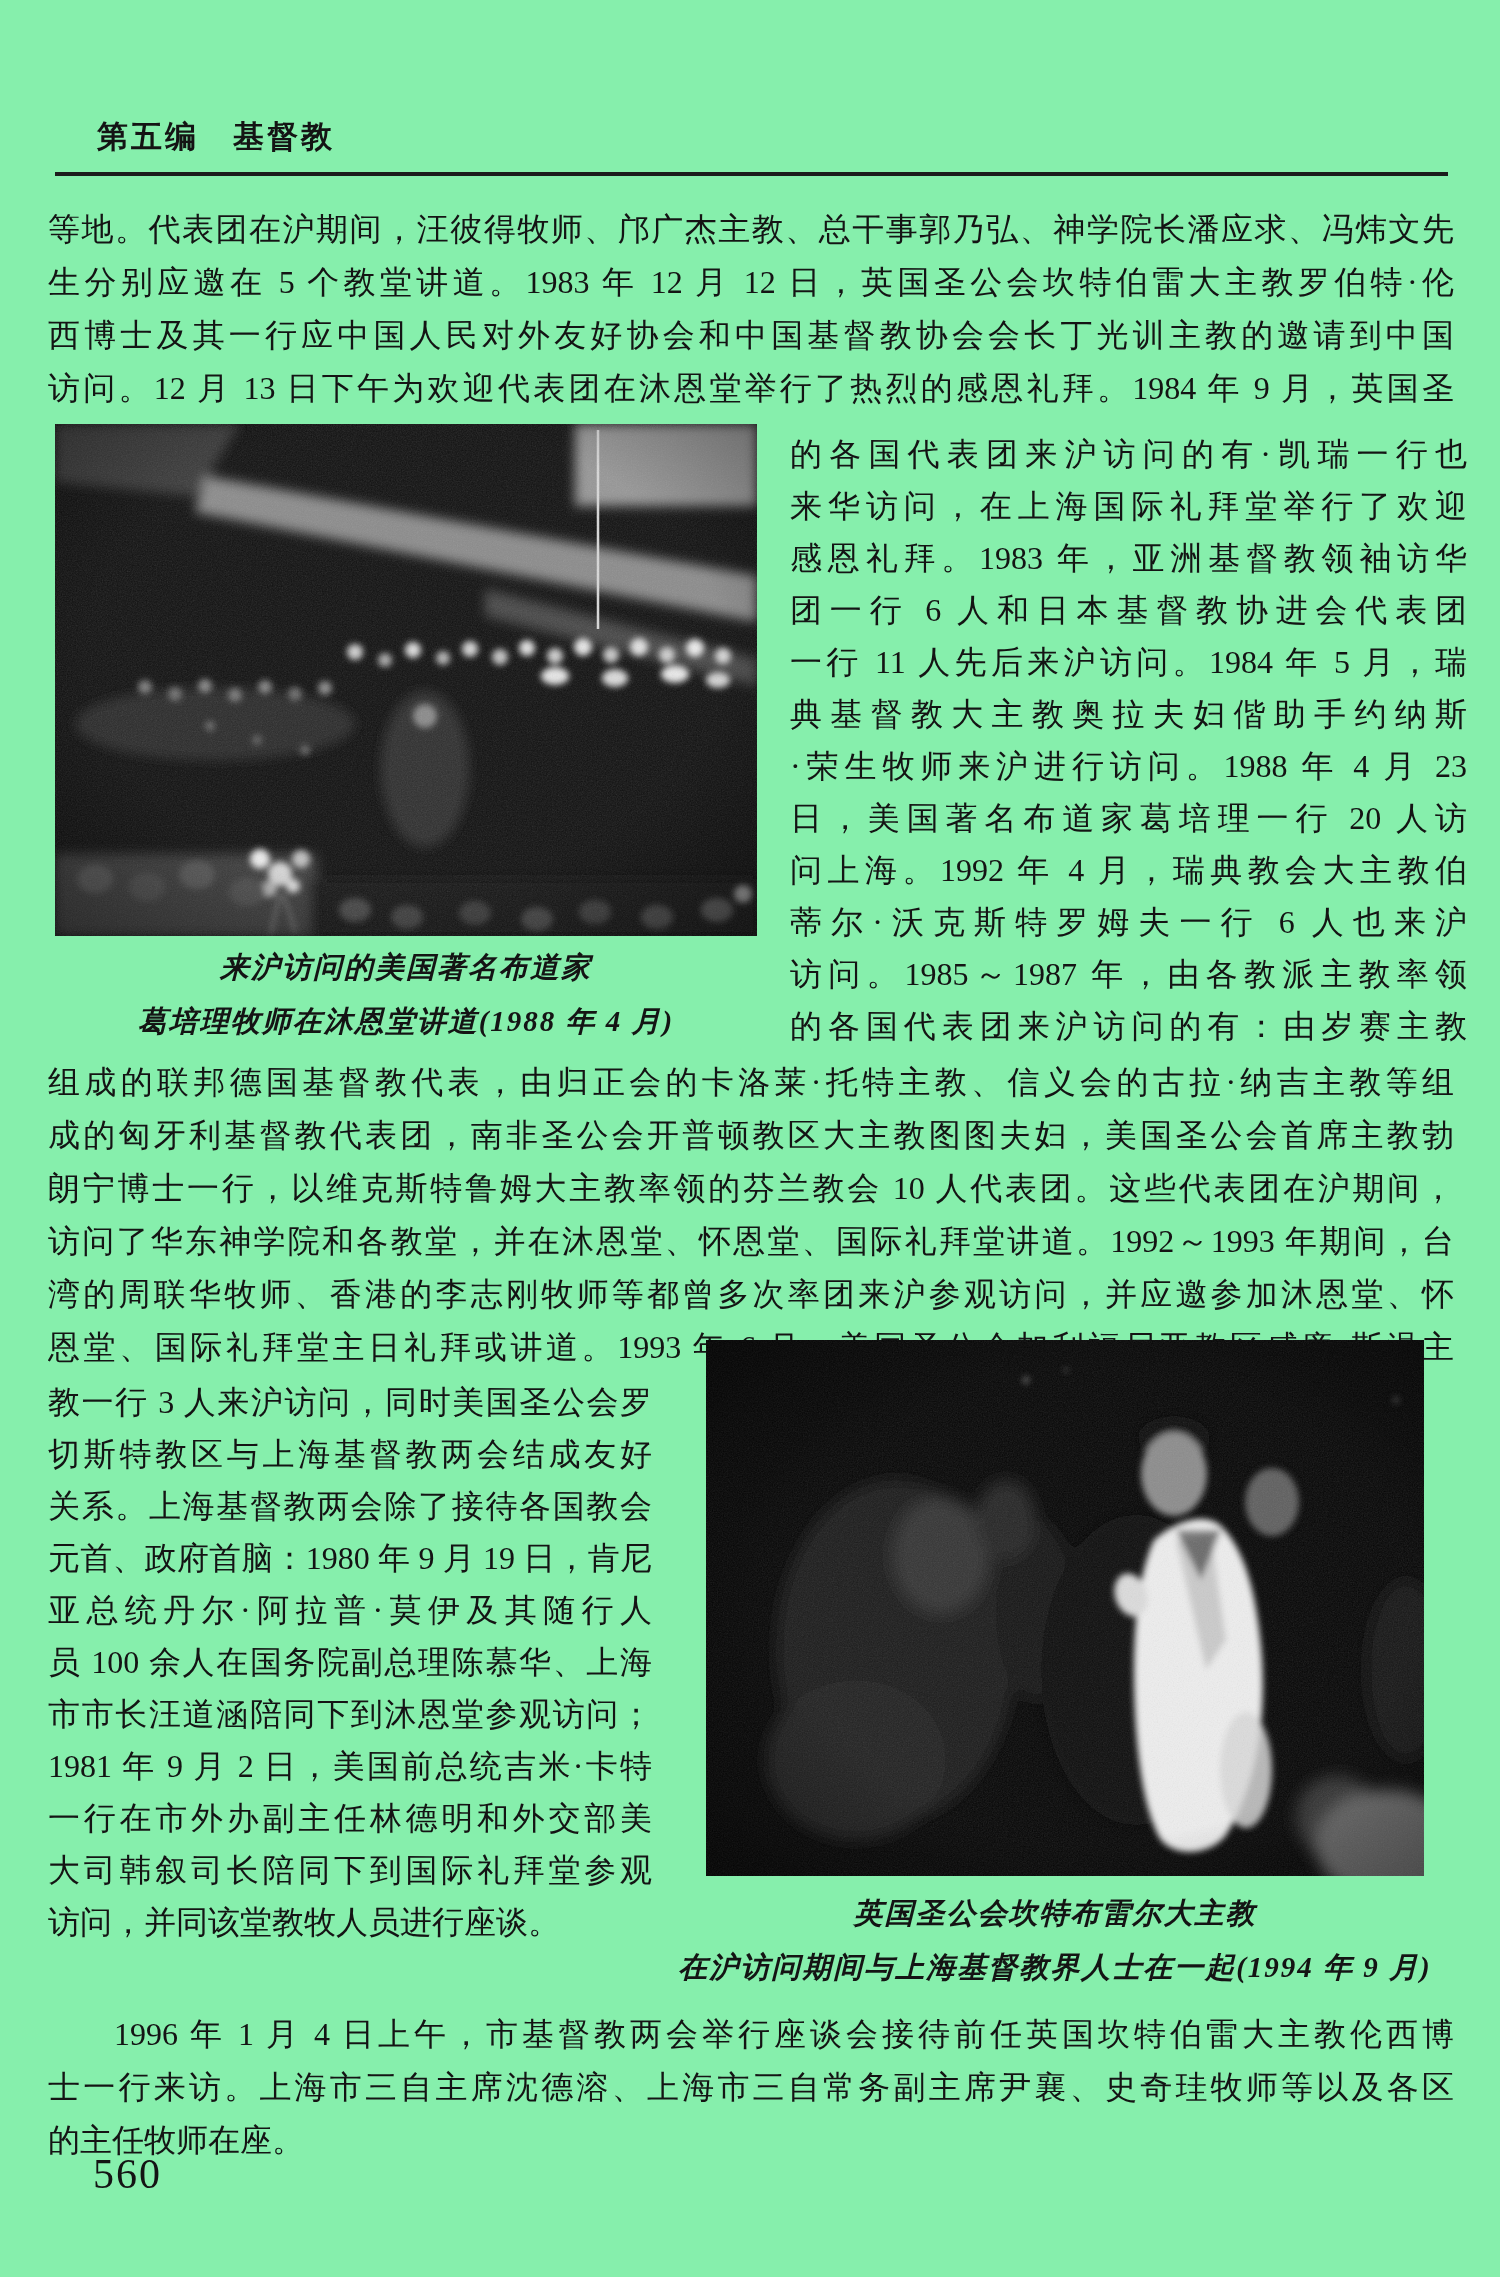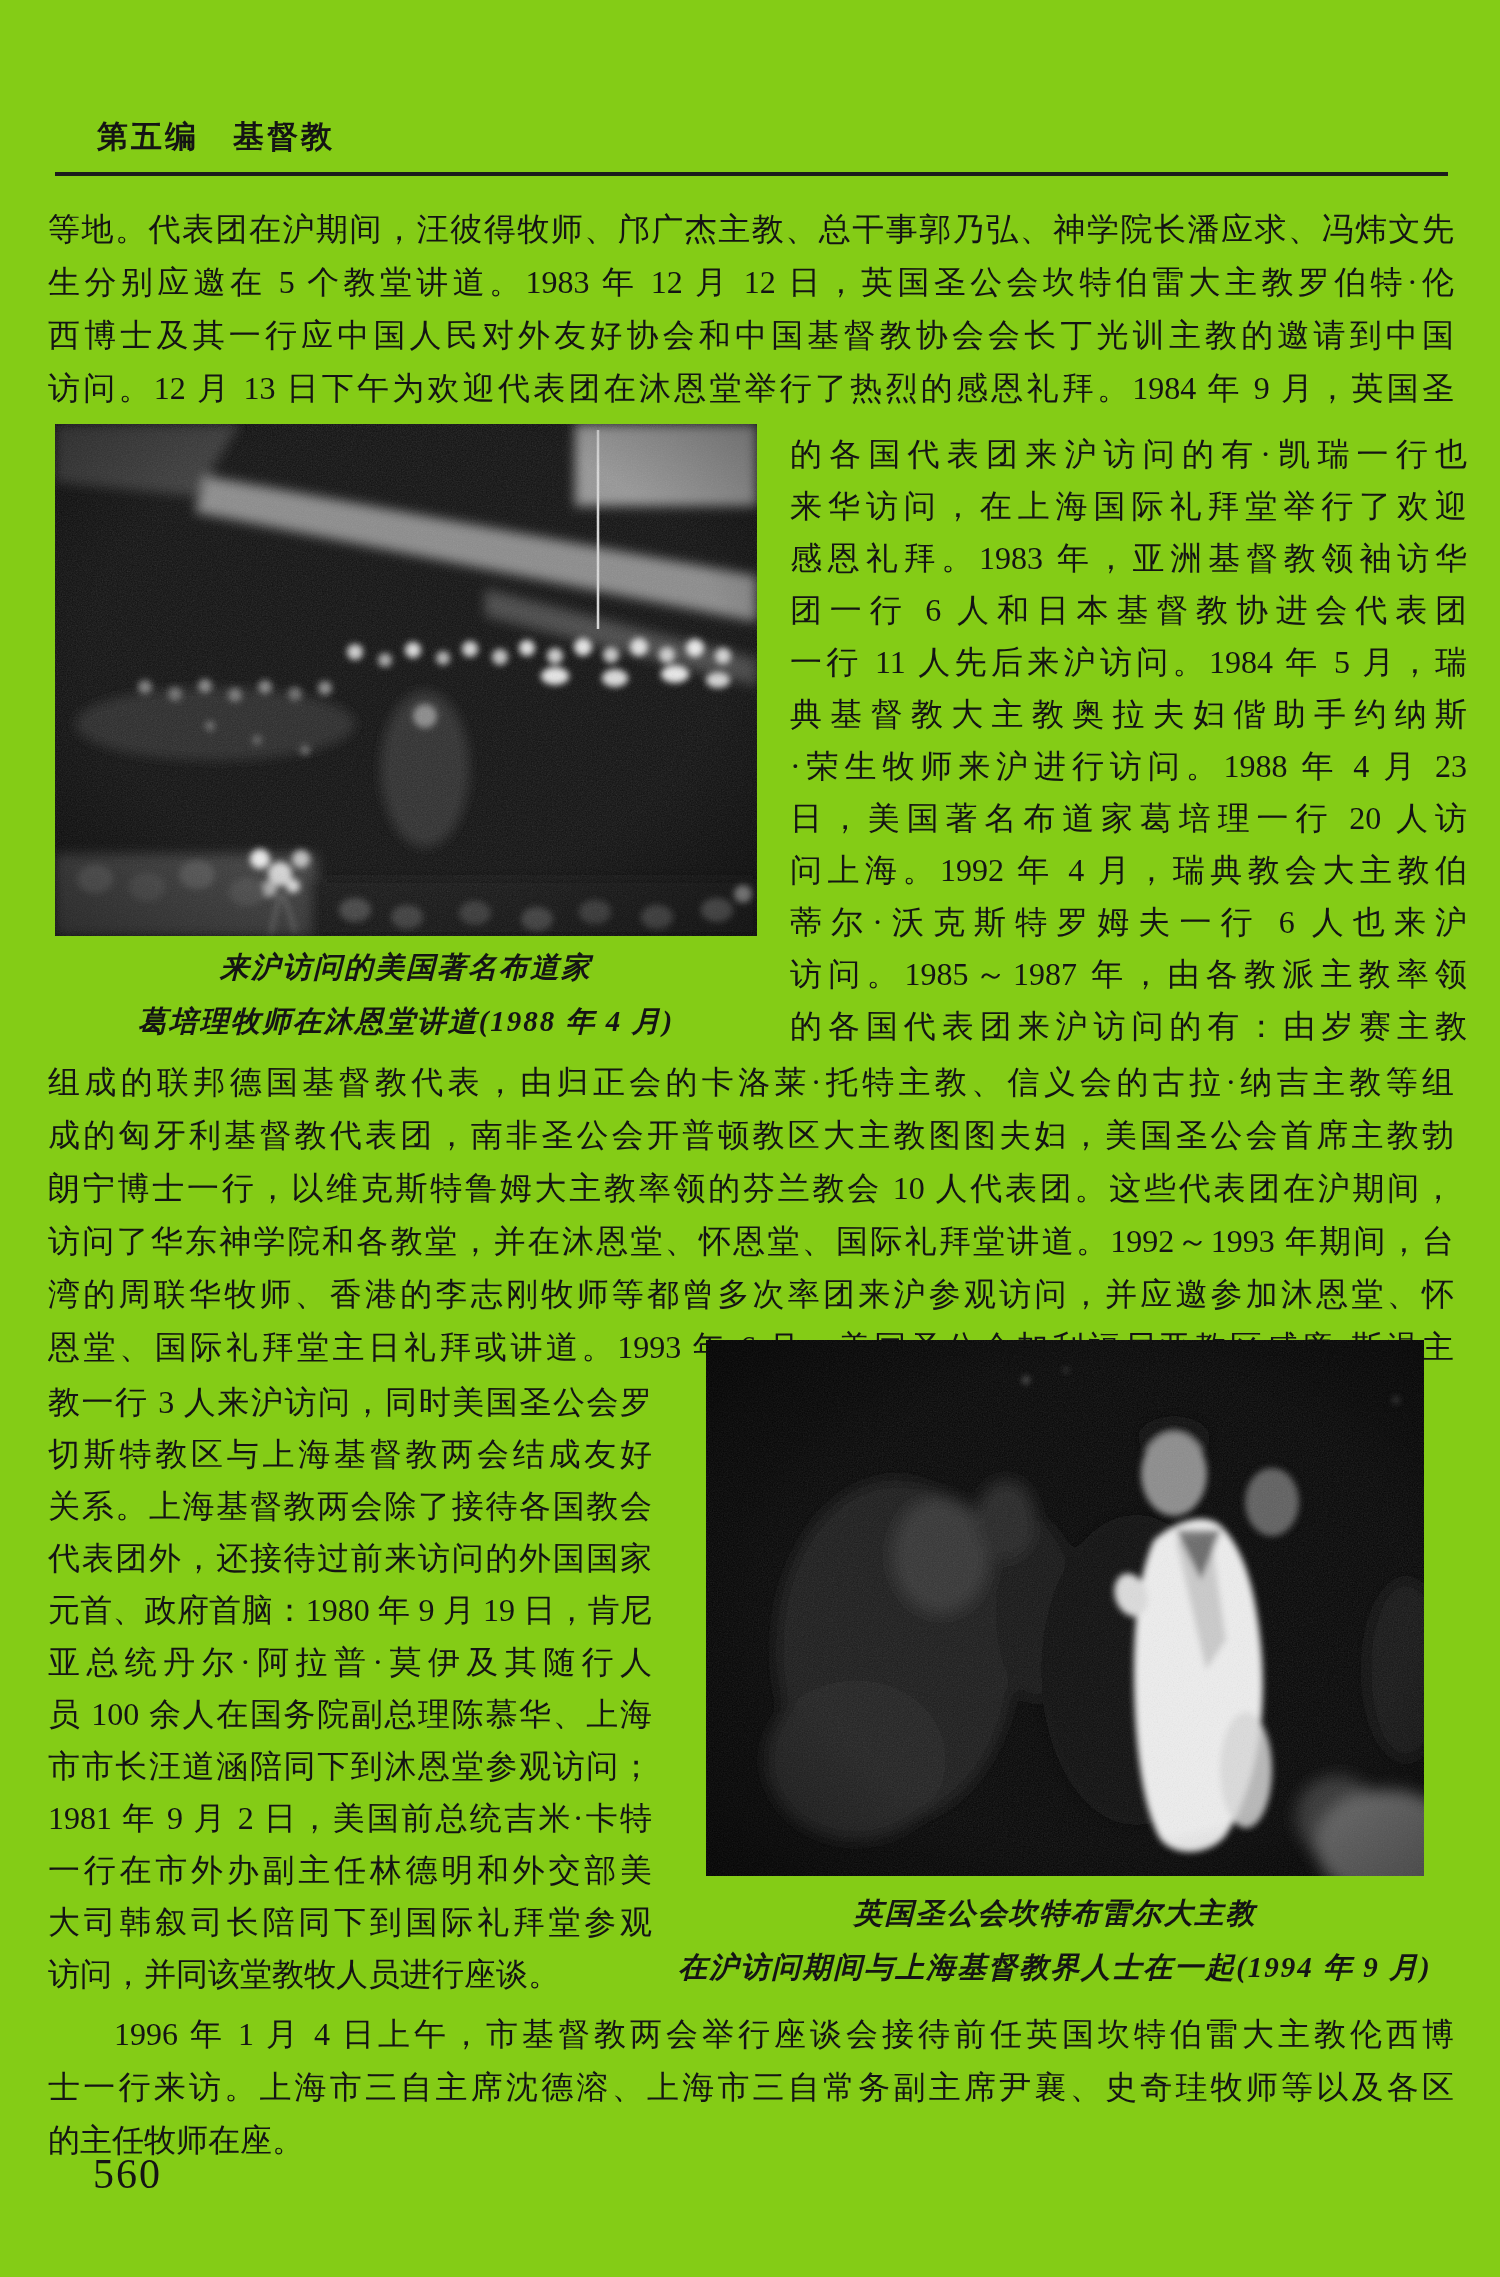--- a/index.html
+++ b/index.html
@@ -1,19 +1,19 @@
 <!DOCTYPE html>
 <html><head>
 <meta charset="utf-8">
 <style>
   html,body{margin:0;padding:0;background:#e8e8e6;}
   .sheet{
     position:relative;
     width:1500px;height:2277px;
-    background:#84cc16;
+    background:#86efac;
     font-family:"Liberation Serif","DejaVu Serif",serif;
     color:#141414;
     overflow:hidden;
   }
   
   .running-head{
     position:absolute;left:97px;top:116px;
     font-family:"Liberation Sans","DejaVu Sans",sans-serif;
     font-weight:bold;font-size:31px;letter-spacing:3px;
   }
@@ -185,21 +185,20 @@
       <div class="tline">朗宁博士一行，以维克斯特鲁姆大主教率领的芬兰教会 10 人代表团。这些代表团在沪期间，</div>
       <div class="tline">访问了华东神学院和各教堂，并在沐恩堂、怀恩堂、国际礼拜堂讲道。1992～1993 年期间，台</div>
       <div class="tline">湾的周联华牧师、香港的李志刚牧师等都曾多次率团来沪参观访问，并应邀参加沐恩堂、怀</div>
       <div class="tline tline-last">恩堂、国际礼拜堂主日礼拜或讲道。1993 年 6 月，美国圣公会加利福尼亚教区威廉·斯温主</div>
     </div>
 
   <div class="tblock col col-left">
       <div class="tline">教一行 3 人来沪访问，同时美国圣公会罗</div>
       <div class="tline">切斯特教区与上海基督教两会结成友好</div>
       <div class="tline">关系。上海基督教两会除了接待各国教会</div>
-      <div class="tline">代表团外，还接待过前来访问的外国国家</div>
       <div class="tline">元首、政府首脑：1980 年 9 月 19 日，肯尼</div>
       <div class="tline">亚总统丹尔·阿拉普·莫伊及其随行人</div>
       <div class="tline">员 100 余人在国务院副总理陈慕华、上海</div>
       <div class="tline">市市长汪道涵陪同下到沐恩堂参观访问；</div>
       <div class="tline">1981 年 9 月 2 日，美国前总统吉米·卡特</div>
       <div class="tline">一行在市外办副主任林德明和外交部美</div>
       <div class="tline">大司韩叙司长陪同下到国际礼拜堂参观</div>
       <div class="tline tline-last">访问，并同该堂教牧人员进行座谈。</div>
     </div>
 

